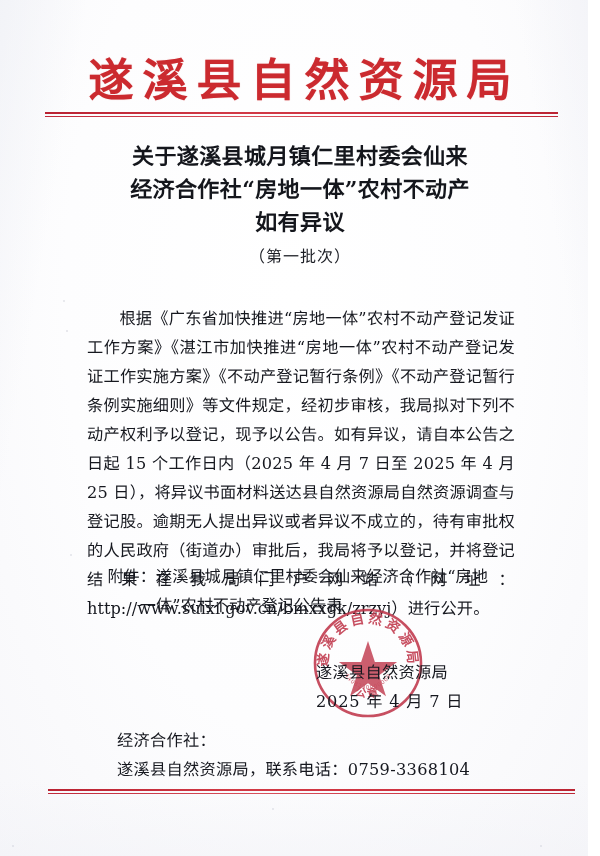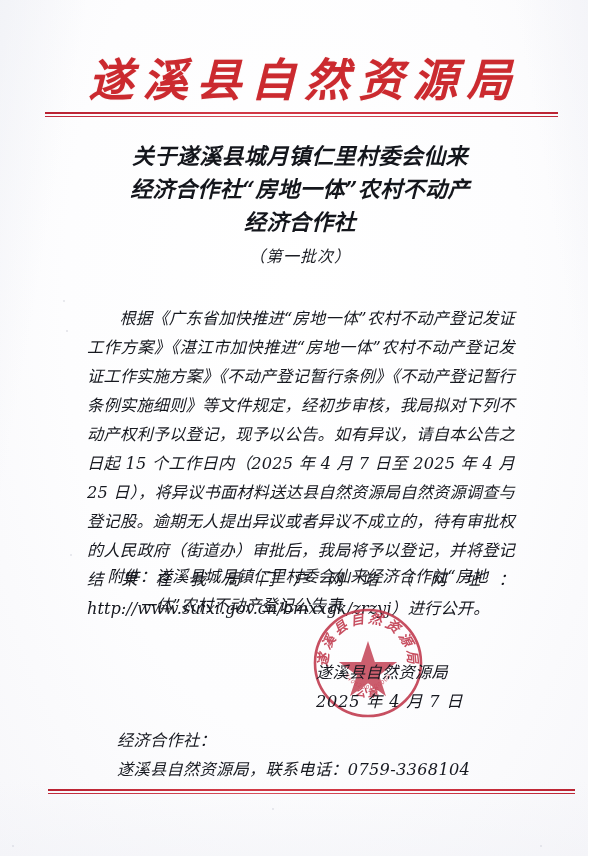--- a/index.html
+++ b/index.html
@@ -16,21 +16,20 @@
   }
 
   .page {
     position: relative;
     width: 588px;
     height: 856px;
     background:
       radial-gradient(ellipse at 50% 35%, #ffffff 0%, #fdfdfe 55%, #f7f7fa 100%);
     box-sizing: border-box;
     overflow: hidden;
-    font-style: italic;
   }
 
   
   .paper-tint {
     position: absolute;
     inset: 0;
     background:
       linear-gradient(100deg, rgba(236,238,244,0.55) 0%, rgba(255,255,255,0) 12%),
       linear-gradient(260deg, rgba(238,239,245,0.5) 0%, rgba(255,255,255,0) 10%),
       linear-gradient(0deg, rgba(240,241,246,0.45) 0%, rgba(255,255,255,0) 9%);
@@ -201,21 +200,21 @@
 
   <div class="rule-top">
     <div class="rule-thick"></div>
     <div class="rule-gap"></div>
     <div class="rule-thin"></div>
   </div>
 
   <div class="doc-title">
     <span class="t-line">关于遂溪县城月镇仁里村委会仙来</span>
     <span class="t-line">经济合作社“房地一体”农村不动产</span>
-    <span class="t-line">经济合作社</span>
+    <span class="t-line">如有异议</span>
   </div>
 
   <div class="doc-subtitle">（第一批次）</div>
 
   <div class="body-block">
     <p class="para indent"><span>根据《广东省加快推进“房地一体”农村不动产登记发证工作方案》《湛江市加快推进“房地一体”农村不动产登记发证工作实施方案》《不动产登记暂行条例》《不动产登记暂行条例实施细则》等文件规定，经初步审核，我局拟对下列不动产权利予以登记，现予以公告。如有异议，请自本公告之日起 15 个工作日内（2025 年 4 月 7 日至 2025 年 4 月 25 日），将异议书面材料送达县自然资源局自然资源调查与登记股。逾期无人提出异议或者异议不成立的，待有审批权的人民政府（街道办）审批后，我局将予以登记，并将登记结果在我局门户网站（网址：</span><span class="url">http://www.suixi.gov.cn/bmxxgk/zrzyj</span><span>）进行公开。</span></p>
   </div>
 
   <div class="attachment"><span>附件：</span><span>遂溪县城月镇仁里村委会仙来经济合作社“房地</span><span class="hang">一体”农村不动产登记公告表</span></div>
 

